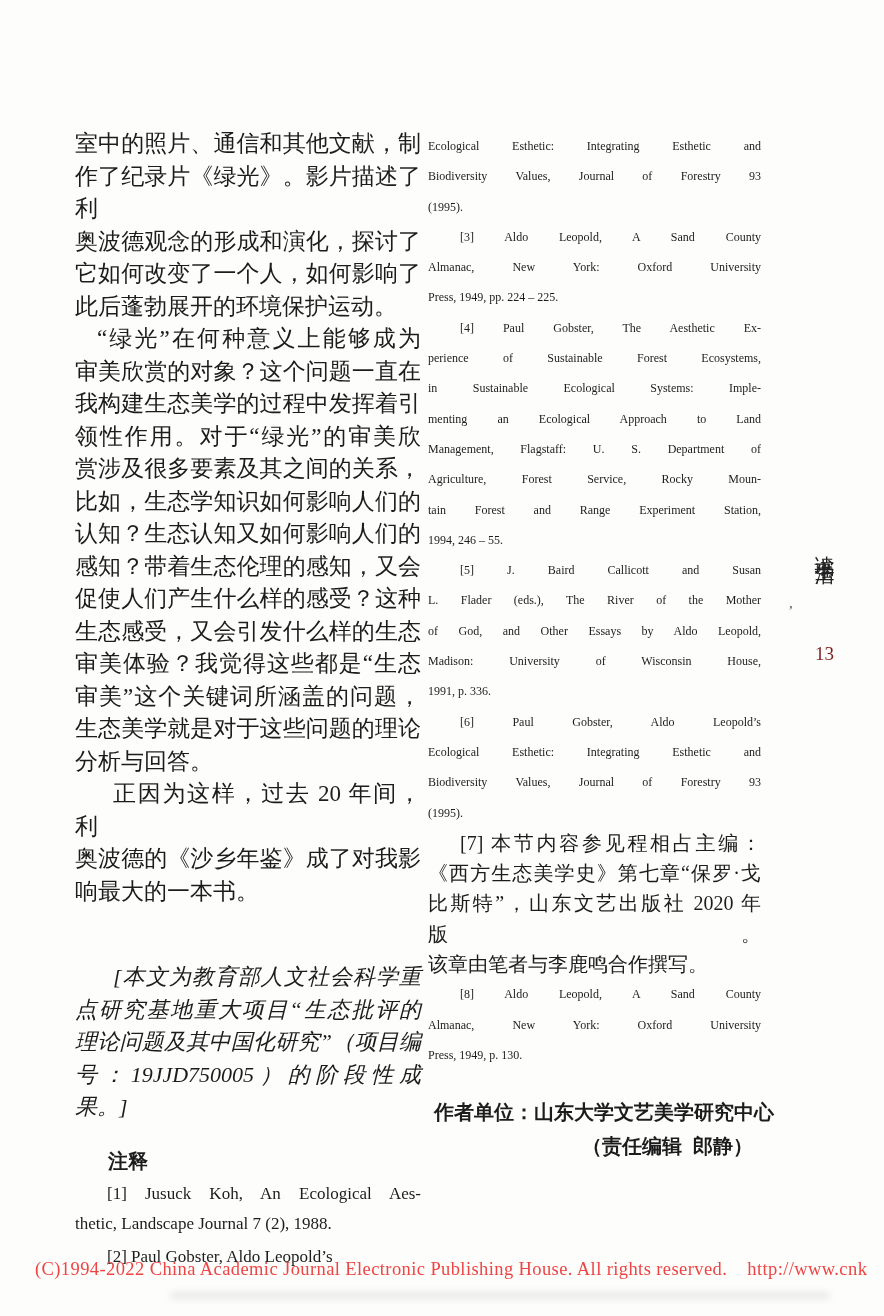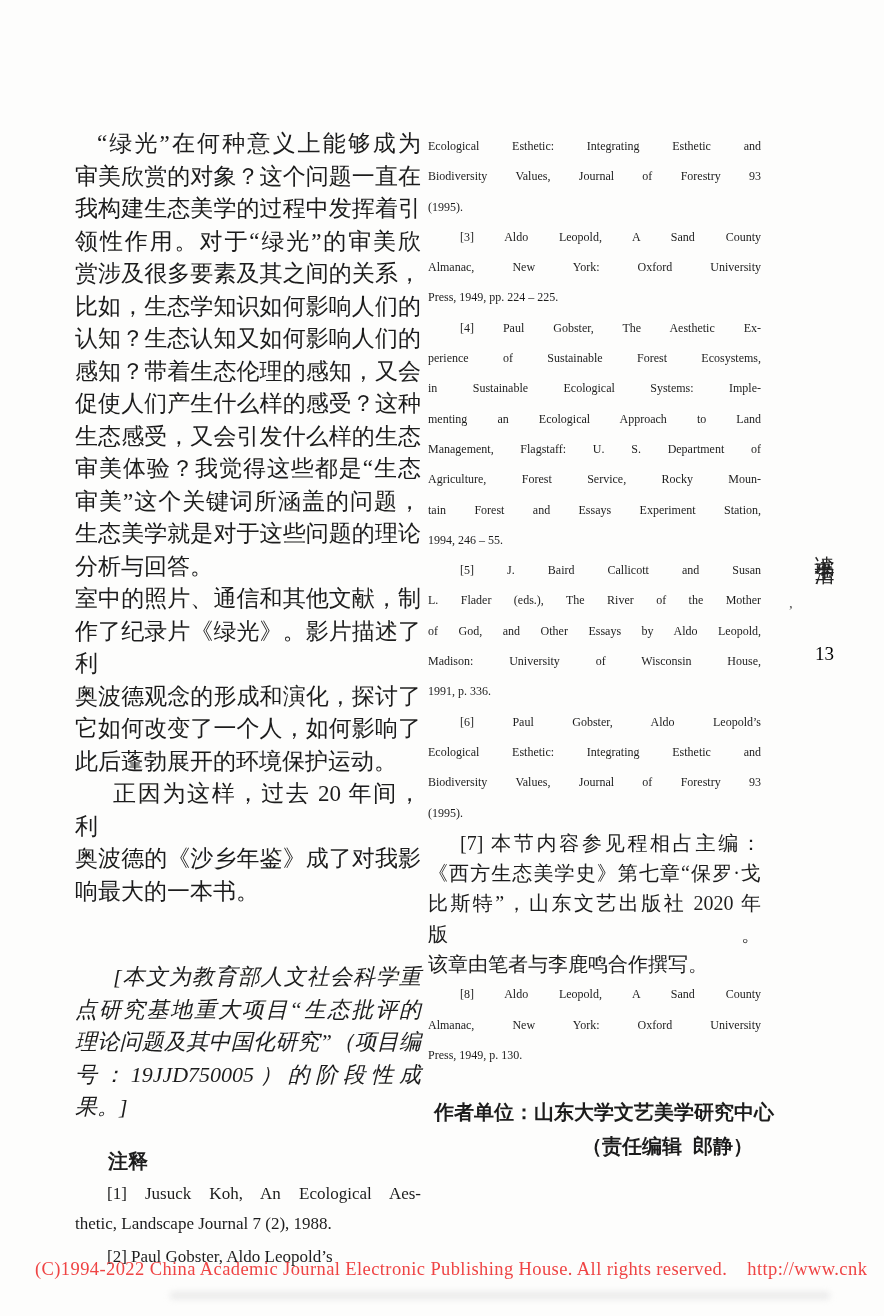--- a/index.html
+++ b/index.html
@@ -61,21 +61,21 @@
     white-space: pre;
   }
 
   .margin-title {
     position: absolute; left: 812px; top: 540px;
     writing-mode: vertical-rl; text-orientation: upright;
     font-size: 20px; letter-spacing: 3px; color: #222;
   }
   .margin-page {
     position: absolute; left: 815px; top: 643px;
-    font-size: 19px; color: #000000;
+    font-size: 19px; color: #7f1d1d;
   }
   .stray-mark {
     position: absolute; left: 789px; top: 595px;
     font-size: 15px; color: #555;
   }
 
   .footer {
     position: absolute; left: 35px; top: 1259px;
     font-size: 18.5px; letter-spacing: 0.4px;
     color: #ef4444;
@@ -88,42 +88,42 @@
     border-radius: 4px;
     filter: blur(3px);
   }
 </style>
 </head>
 <body>
 
 <div class="page">
 
   <div class="col left">
+    <div class="para body">
+        <div class="ln">室中的照片、通信和其他文献，制</div>
+        <div class="ln">作了纪录片《绿光》。影片描述了利</div>
+        <div class="ln">奥波德观念的形成和演化，探讨了</div>
+        <div class="ln">它如何改变了一个人，如何影响了</div>
+        <div class="ln last">此后蓬勃展开的环境保护运动。</div>
+      </div>
     <div class="para body ind-a">
         <div class="ln">“绿光”在何种意义上能够成为</div>
         <div class="ln">审美欣赏的对象？这个问题一直在</div>
         <div class="ln">我构建生态美学的过程中发挥着引</div>
         <div class="ln">领性作用。对于“绿光”的审美欣</div>
         <div class="ln">赏涉及很多要素及其之间的关系，</div>
         <div class="ln">比如，生态学知识如何影响人们的</div>
         <div class="ln">认知？生态认知又如何影响人们的</div>
         <div class="ln">感知？带着生态伦理的感知，又会</div>
         <div class="ln">促使人们产生什么样的感受？这种</div>
         <div class="ln">生态感受，又会引发什么样的生态</div>
         <div class="ln">审美体验？我觉得这些都是“生态</div>
         <div class="ln">审美”这个关键词所涵盖的问题，</div>
         <div class="ln">生态美学就是对于这些问题的理论</div>
         <div class="ln last">分析与回答。</div>
-      </div>
-    <div class="para body">
-        <div class="ln">室中的照片、通信和其他文献，制</div>
-        <div class="ln">作了纪录片《绿光》。影片描述了利</div>
-        <div class="ln">奥波德观念的形成和演化，探讨了</div>
-        <div class="ln">它如何改变了一个人，如何影响了</div>
-        <div class="ln last">此后蓬勃展开的环境保护运动。</div>
       </div>
     <div class="para body ind-b">
         <div class="ln">正因为这样，过去 20 年间，利</div>
         <div class="ln">奥波德的《沙乡年鉴》成了对我影</div>
         <div class="ln last">响最大的一本书。</div>
       </div>
     <div class="para funding ind-b">
         <div class="ln">[本文为教育部人文社会科学重</div>
         <div class="ln">点研究基地重大项目“生态批评的</div>
         <div class="ln">理论问题及其中国化研究”（项目编</div>
@@ -150,21 +150,21 @@
         <div class="ln">Almanac, New York: Oxford University</div>
         <div class="ln last">Press, 1949, pp. 224 – 225.</div>
       </div>
     <div class="para ref ind-c">
         <div class="ln">[4] Paul Gobster, The Aesthetic Ex-</div>
         <div class="ln">perience of Sustainable Forest Ecosystems,</div>
         <div class="ln">in Sustainable Ecological Systems: Imple-</div>
         <div class="ln">menting an Ecological Approach to Land</div>
         <div class="ln">Management, Flagstaff: U. S. Department of</div>
         <div class="ln">Agriculture, Forest Service, Rocky Moun-</div>
-        <div class="ln">tain Forest and Essays Experiment Station,</div>
+        <div class="ln">tain Forest and Range Experiment Station,</div>
         <div class="ln last">1994, 246 – 55.</div>
       </div>
     <div class="para ref ind-c">
         <div class="ln">[5] J. Baird Callicott and Susan</div>
         <div class="ln">L. Flader (eds.), The River of the Mother</div>
         <div class="ln">of God, and Other Essays by Aldo Leopold,</div>
         <div class="ln">Madison: University of Wisconsin House,</div>
         <div class="ln last">1991, p. 336.</div>
       </div>
     <div class="para ref ind-c">

